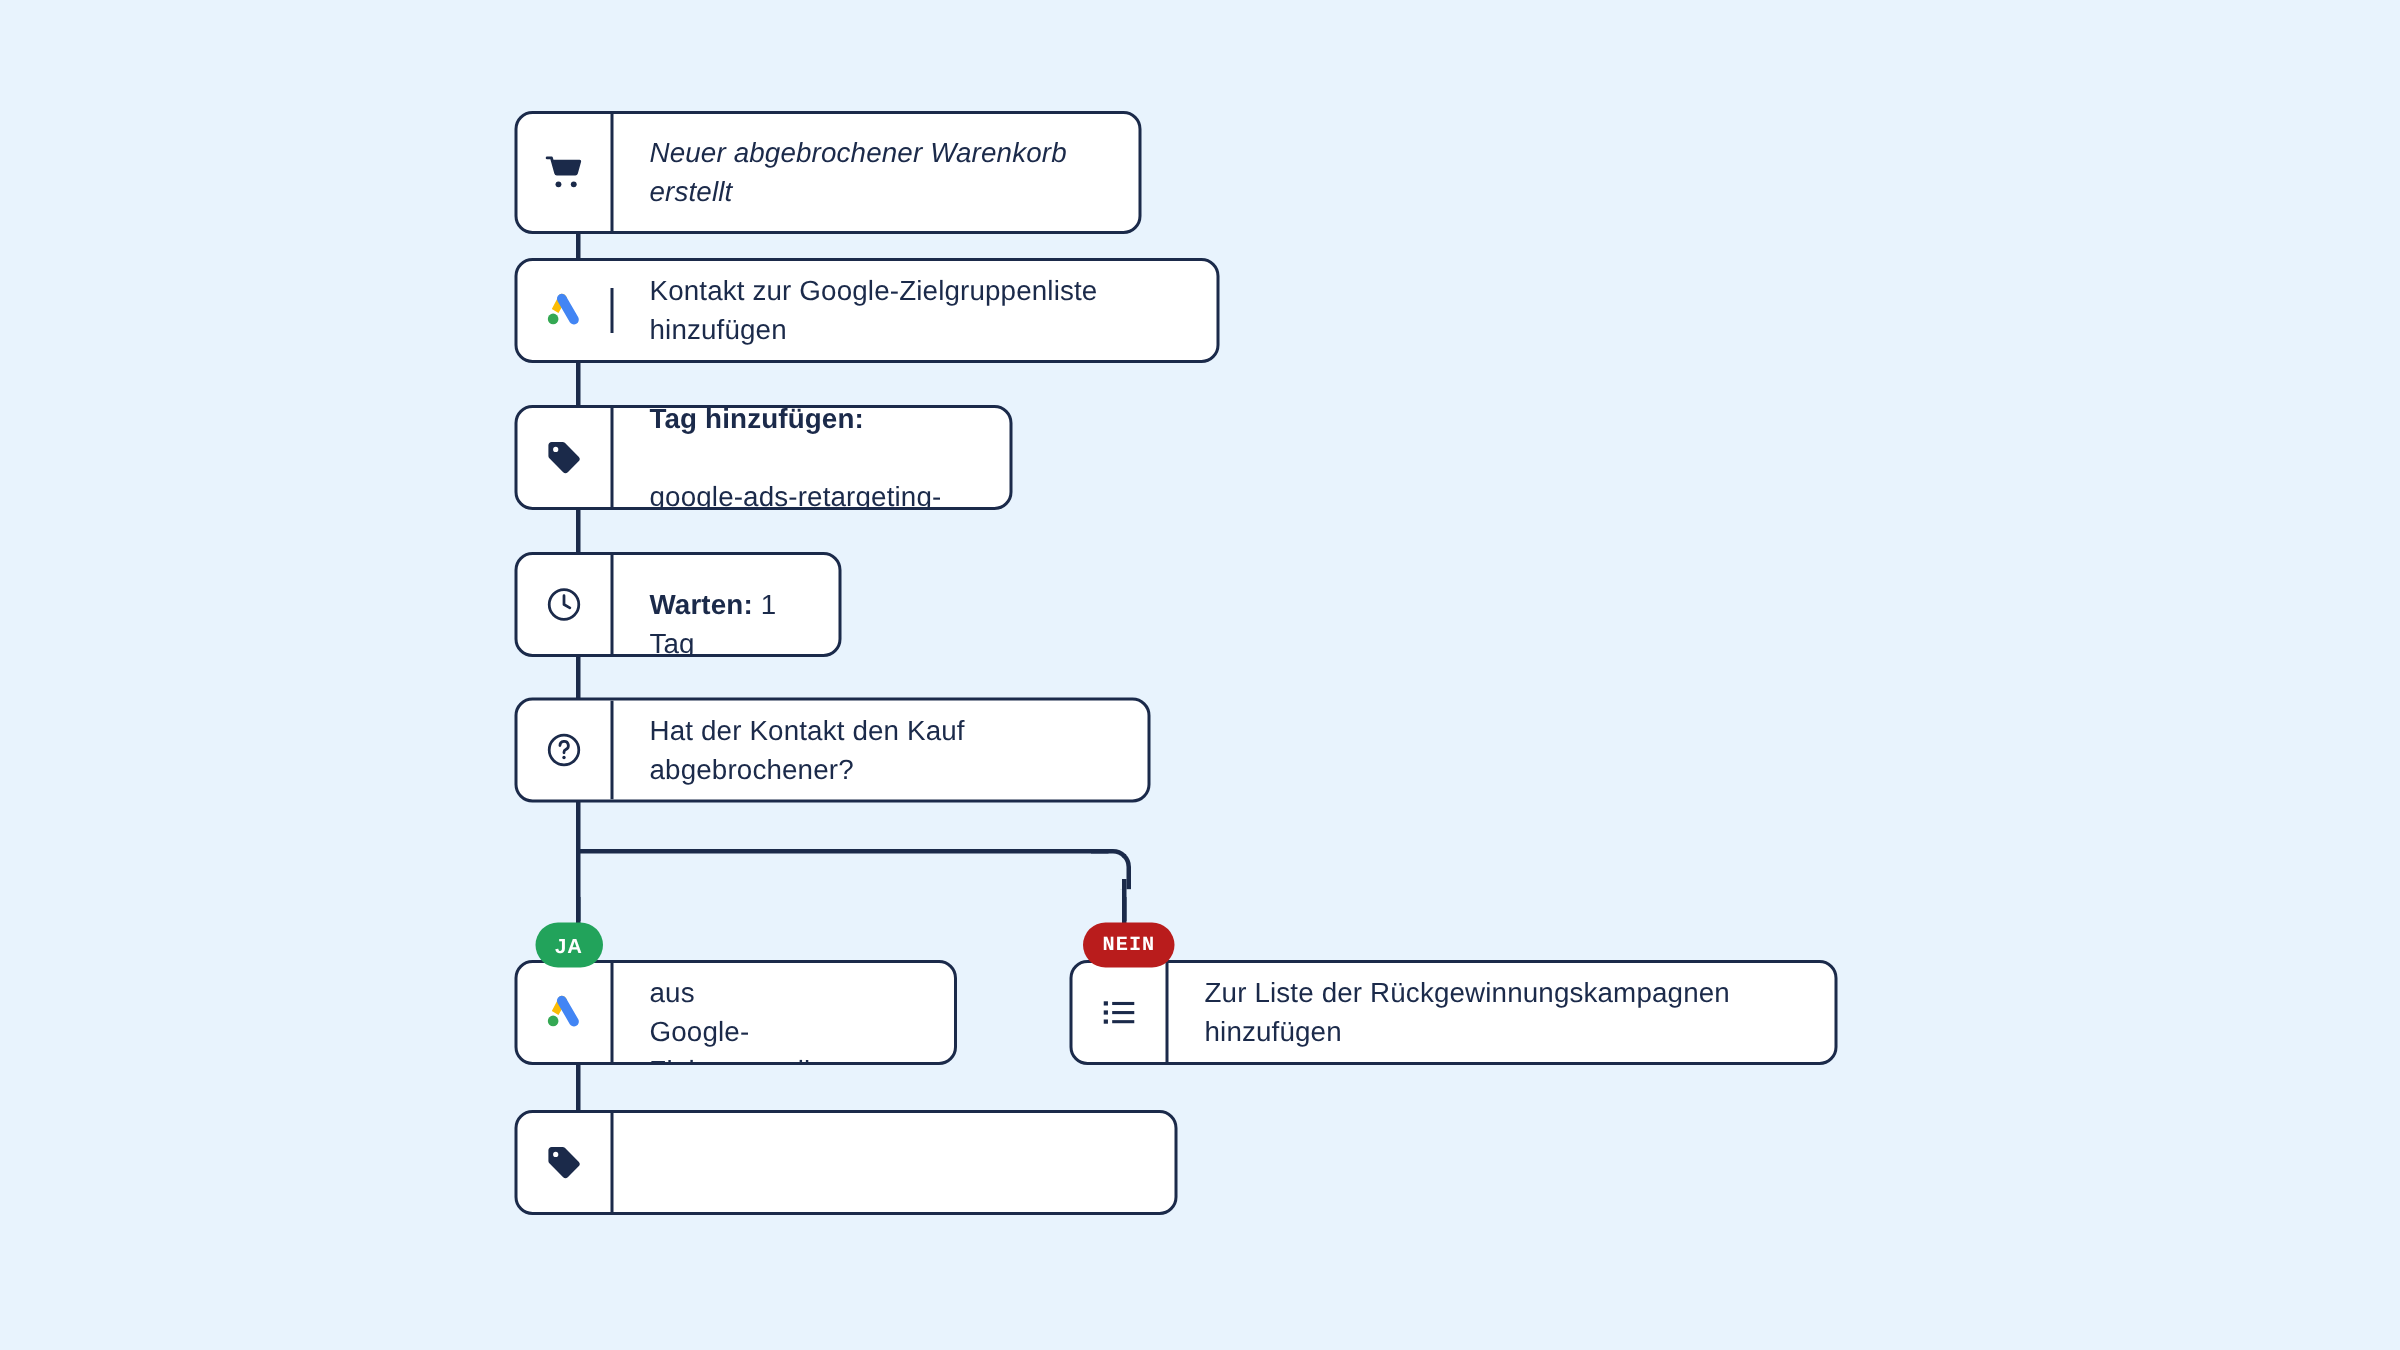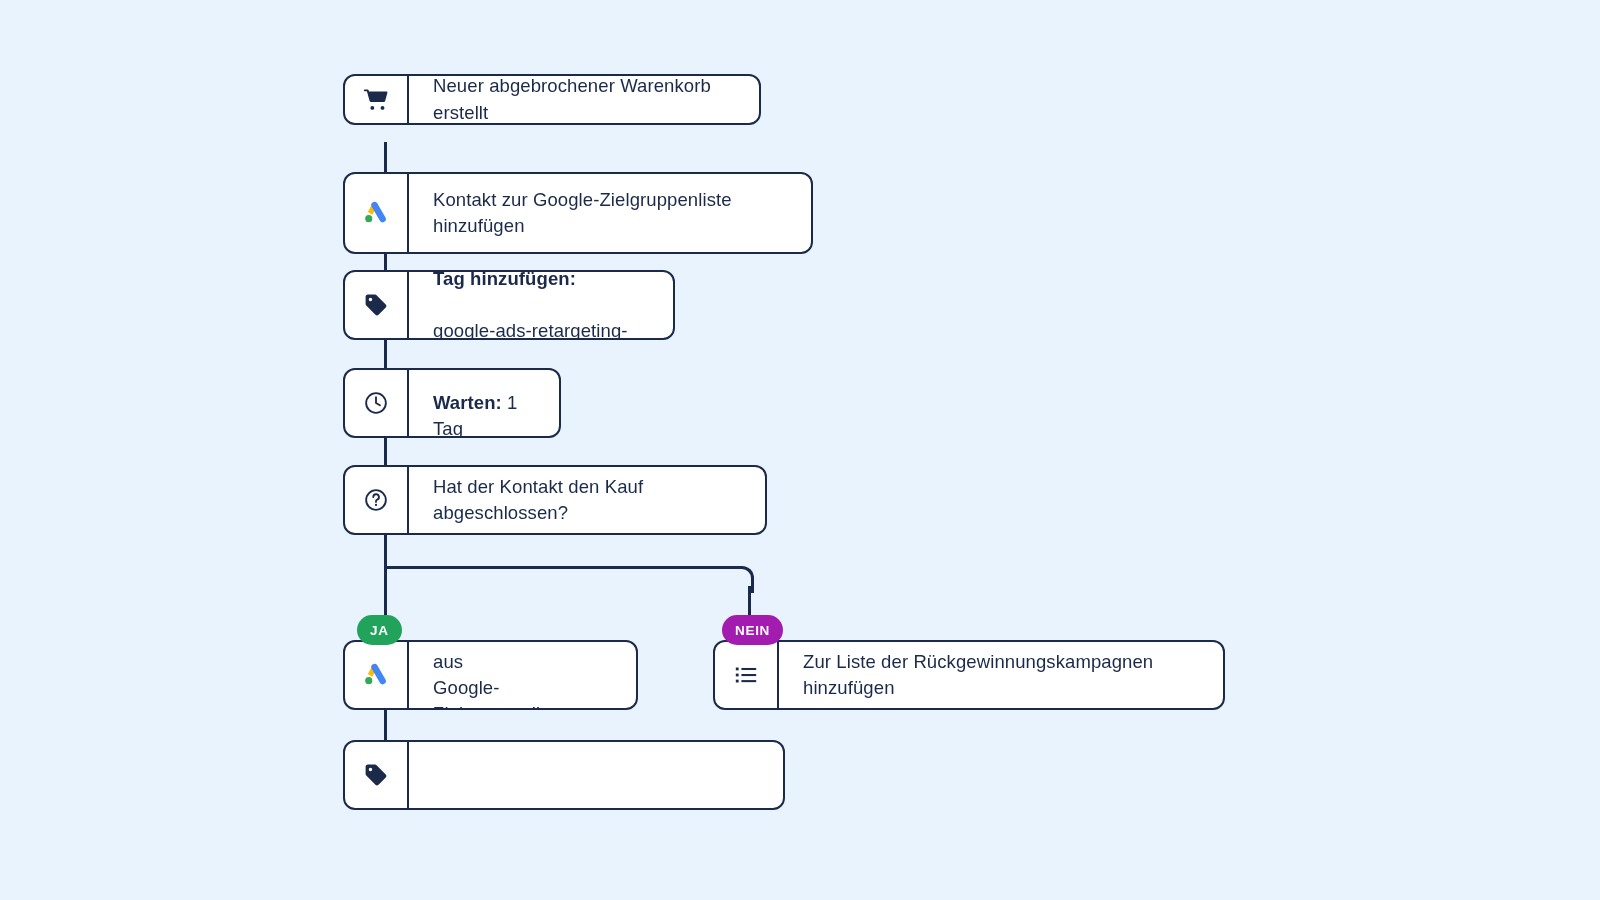--- a/index.html
+++ b/index.html
@@ -121,34 +121,34 @@
   <div class="conn conn-v" style="left:384px; top:566px; height:48px;"></div>
 
   <div class="conn conn-v" style="left:384px; top:598px; height:45px;"></div>
 
   <div class="conn conn-v" style="left:748px; top:586px; height:28px;"></div>
 
   <div class="conn conn-v" style="left:748px; top:598px; height:45px;"></div>
 
   <div class="conn conn-v" style="left:384px; top:708px; height:33px;"></div>
 
-  <div class="node" style="left:343px; top:74px; width:418px; height:51px;">
+  <div class="node" style="left:343px; top:74px; width:418px; height:82px;font-style:italic;">
     <div class="node-icon">
       <svg class="icon-svg" width="26" height="26" viewBox="0 0 24 24" aria-hidden="true">
         <path fill="#1b2a4a" d="M1.6 2.2h2.6c.5 0 .9.33 1.02.8l.3 1.2h16.1c.62 0 1.06.58.9 1.17l-2 7.3a1.6 1.6 0 0 1-1.54 1.17H7.6a1.6 1.6 0 0 1-1.55-1.2L3.6 3.9H1.6a.85.85 0 1 1 0-1.7z"></path>
         <circle fill="#1b2a4a" cx="8.6" cy="19.3" r="1.8"></circle>
         <circle fill="#1b2a4a" cx="18" cy="19.3" r="1.8"></circle>
       </svg>
     </div>
     <div class="node-body">
       <div class="node-text">Neuer abgebrochener Warenkorb erstellt</div>
     </div>
   </div>
 
-  <div class="node" style="left:343px; top:172px; width:470px; height:82px;">
+  <div class="node" style="left:343px; top:172px; width:470px; height:70px;align-items:center;">
     <div class="node-icon">
       <svg class="gads-svg" width="30" height="30" viewBox="0 0 24 24" aria-hidden="true">
         <path fill="#fbbc04" d="M9.55 3.45a2.6 2.6 0 0 1 3.55.95l.55.95-4.6 7.95-3.55-2.05 4.05-7.8z"></path>
         <path fill="#4285f4" d="M13.1 4.4 19.6 15.6a2.6 2.6 0 0 1-4.5 2.6L8.6 7.05a2.6 2.6 0 0 1 4.5-2.65z"></path>
         <circle fill="#34a853" cx="6.2" cy="16.5" r="2.85"></circle>
       </svg>
     </div>
     <div class="node-body">
       <div class="node-text">Kontakt zur Google-Zielgruppenliste hinzufügen</div>
     </div>
@@ -184,28 +184,28 @@
 
   <div class="node" style="left:343px; top:465px; width:424px; height:70px;">
     <div class="node-icon">
       <svg class="icon-svg" width="26" height="26" viewBox="0 0 24 24" aria-hidden="true">
         <circle cx="12" cy="12" r="9.1" fill="none" stroke="#1b2a4a" stroke-width="1.7"></circle>
         <path d="M9.5 9.3a2.6 2.6 0 1 1 3.5 2.45c-.62.24-1 .85-1 1.5v.5" fill="none" stroke="#1b2a4a" stroke-width="1.7" stroke-linecap="round"></path>
         <circle cx="12" cy="16.6" r="1.05" fill="#1b2a4a"></circle>
       </svg>
     </div>
     <div class="node-body">
-      <div class="node-text">Hat der Kontakt den Kauf abgeschlossen?</div>
+      <div class="node-text">Hat der Kontakt den Kauf abgebrochener?</div>
     </div>
   </div>
 
   <div class="badge" style="left:357px; top:591px; background:#22a35b;">
     <span>JA</span>
   </div>
-  <div class="badge" style="left:722px; top:591px; background:#a21caf;">
+  <div class="badge" style="left:722px; top:591px; background:#b91c1c;font-family:Liberation Mono, monospace;">
     <span>NEIN</span>
   </div>
 
   <div class="node" style="left:343px; top:640px; width:295px; height:70px;">
     <div class="node-icon">
       <svg class="gads-svg" width="30" height="30" viewBox="0 0 24 24" aria-hidden="true">
         <path fill="#fbbc04" d="M9.55 3.45a2.6 2.6 0 0 1 3.55.95l.55.95-4.6 7.95-3.55-2.05 4.05-7.8z"></path>
         <path fill="#4285f4" d="M13.1 4.4 19.6 15.6a2.6 2.6 0 0 1-4.5 2.6L8.6 7.05a2.6 2.6 0 0 1 4.5-2.65z"></path>
         <circle fill="#34a853" cx="6.2" cy="16.5" r="2.85"></circle>
       </svg>

